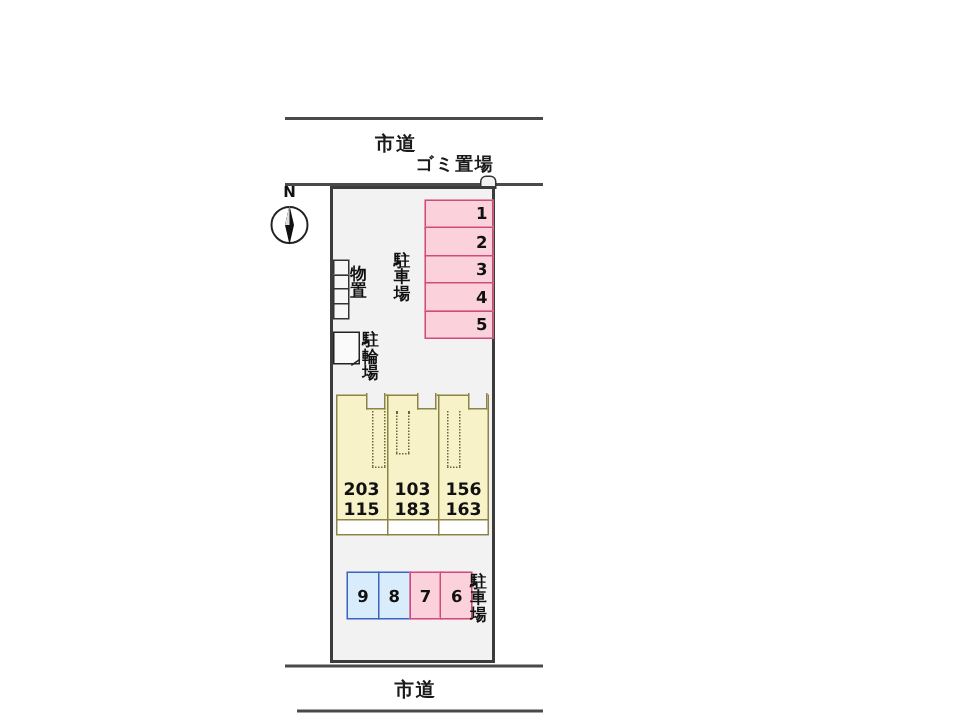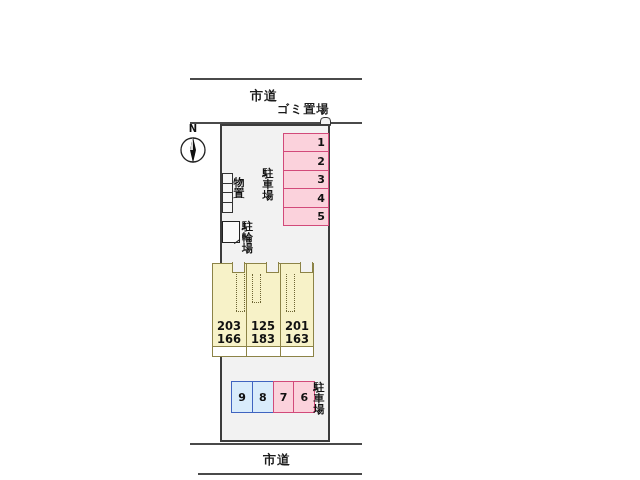--- a/index.html
+++ b/index.html
@@ -76,21 +76,21 @@
     position:absolute;left:222px;top:196px;width:18px;height:22px;
     border:1.5px solid #222;background:#fafafa;box-sizing:border-box;
   }
   .bike-box:after{
     content:"";position:absolute;right:-1px;bottom:2px;
     width:7px;height:1.3px;background:#222;transform:rotate(-35deg);
     transform-origin:right center;
   }
 
   
-  #building{position:absolute;left:212px;top:238px;width:102px;height:94px;}
+  #building{position:absolute;left:224px;top:238px;width:102px;height:94px;}
   .bldg-body{
     position:absolute;left:0;top:0;width:102px;height:84px;
     background:#f7f2c8;border:1.4px solid #8c8347;box-sizing:border-box;
   }
   .notch{
     position:absolute;top:-1px;width:13px;height:11px;
     background:#f2f2f2;border-left:1.4px solid #8c8347;
     border-right:1.4px solid #8c8347;border-bottom:1.4px solid #8c8347;
     box-sizing:border-box;
   }
@@ -168,21 +168,21 @@
     <div class="mono-box"></div>
     <div class="mono-box"></div>
     <div class="mono-box"></div>
     <div class="mono-box"></div>
   </div>
   <div class="vtext" style="left:233px;top:152px;">
     <span>物置</span>
   </div>
 
   <div class="bike-box"></div>
-  <div class="vtext" style="left:241px;top:196px;text-align:right;">
+  <div class="vtext" style="left:241px;top:196px;">
     <span>駐輪場</span>
   </div>
 
   <div id="building">
     <div class="bldg-body"></div>
 
     <div class="notch" style="left:20px;"></div>
     <div class="notch" style="left:54px;"></div>
     <div class="notch" style="left:88px;"></div>
 
@@ -196,28 +196,28 @@
     <div class="stair" style="left:40px;top:11px;height:28px;"></div>
     <div class="stair" style="left:48px;top:11px;height:28px;"></div>
     <div class="stair-h" style="left:40px;top:39px;width:9px;"></div>
 
     <div class="stair" style="left:74px;top:11px;height:37px;"></div>
     <div class="stair" style="left:82px;top:11px;height:37px;"></div>
     <div class="stair-h" style="left:74px;top:48px;width:9px;"></div>
 
     <div class="unit-label" style="left:1px;top:57px;">
       <span>203</span><br>
-      <span>166</span>
+      <span>115</span>
     </div>
     <div class="unit-label" style="left:35px;top:57px;">
-      <span>125</span><br>
+      <span>103</span><br>
       <span>183</span>
     </div>
     <div class="unit-label" style="left:69px;top:57px;">
-      <span>201</span><br>
+      <span>156</span><br>
       <span>163</span>
     </div>
 
     <div class="balcony"></div>
     <div class="balcony-div" style="left:34px;"></div>
     <div class="balcony-div" style="left:68px;"></div>
   </div>
 
   <div class="stall-stack" style="left:231px;top:356px;flex-direction:row;">
     <div class="stall stall-blue hstall">

